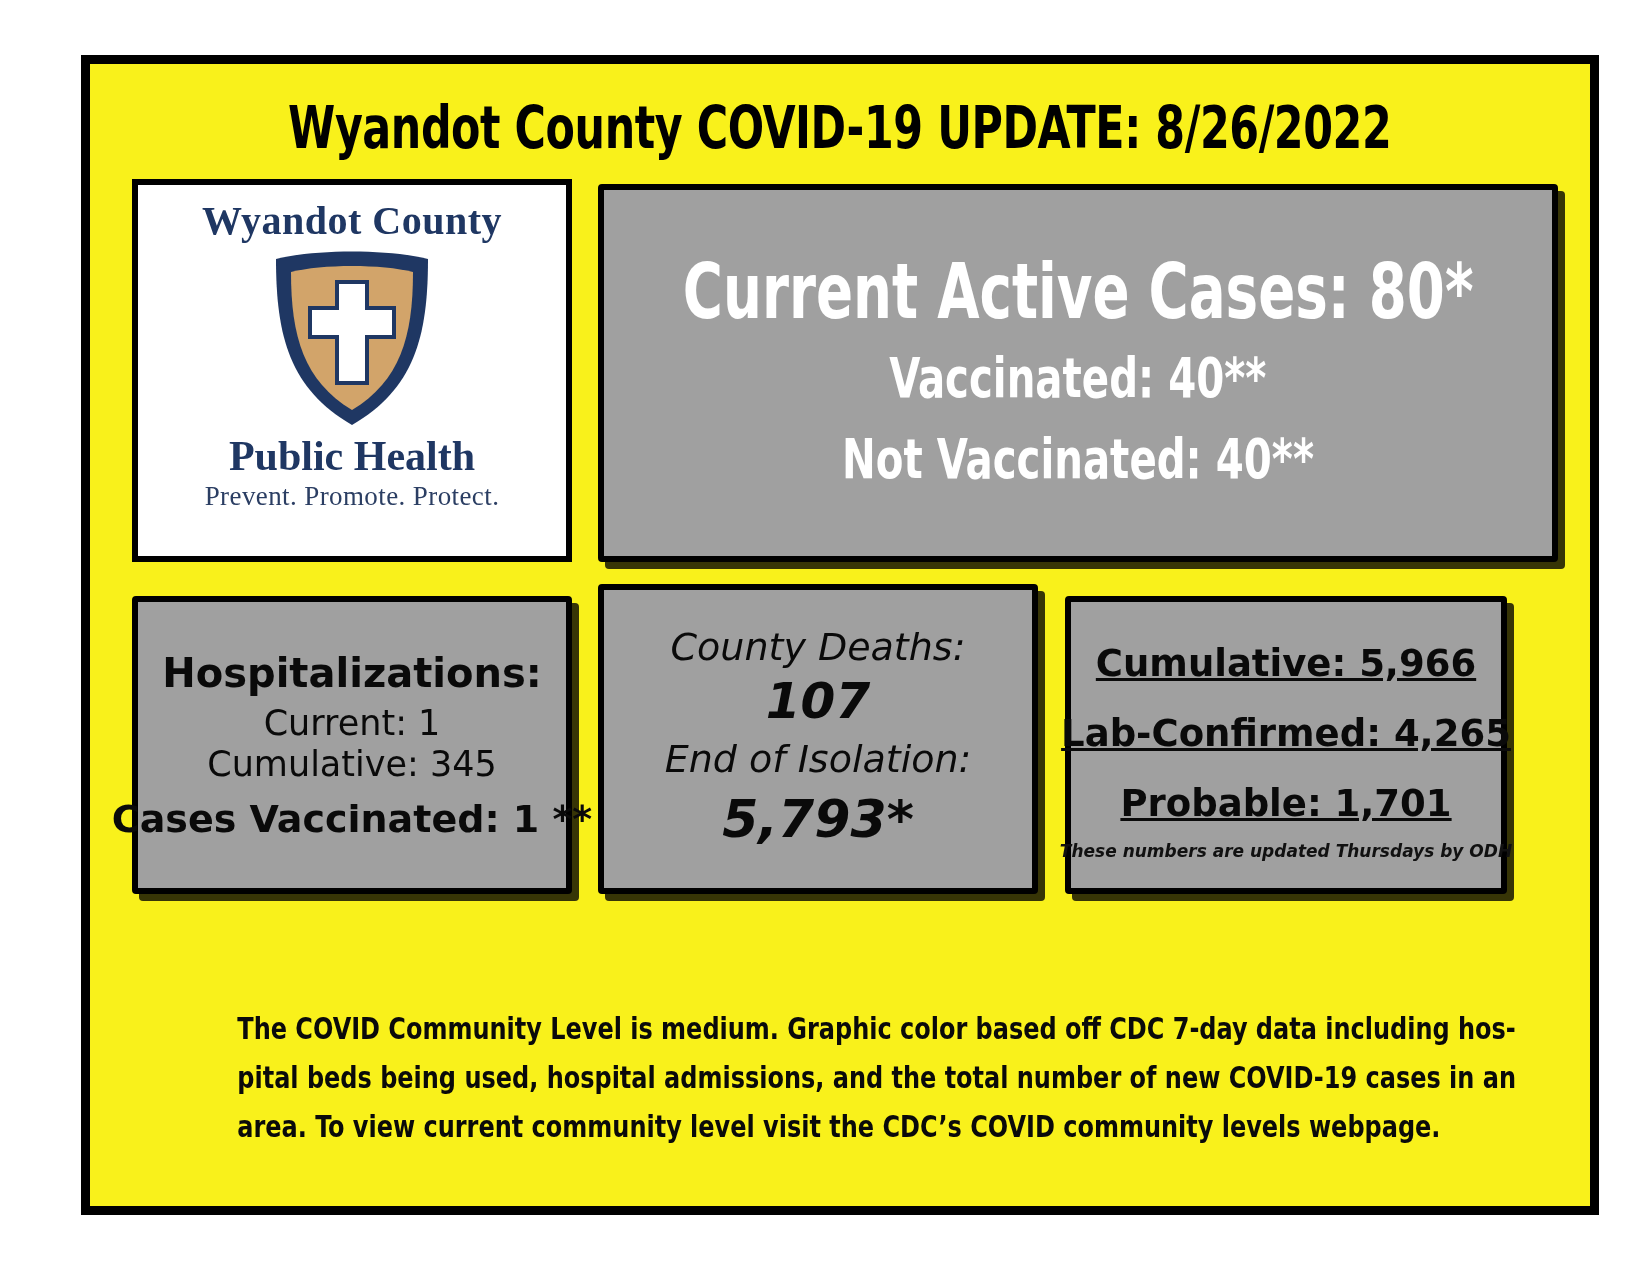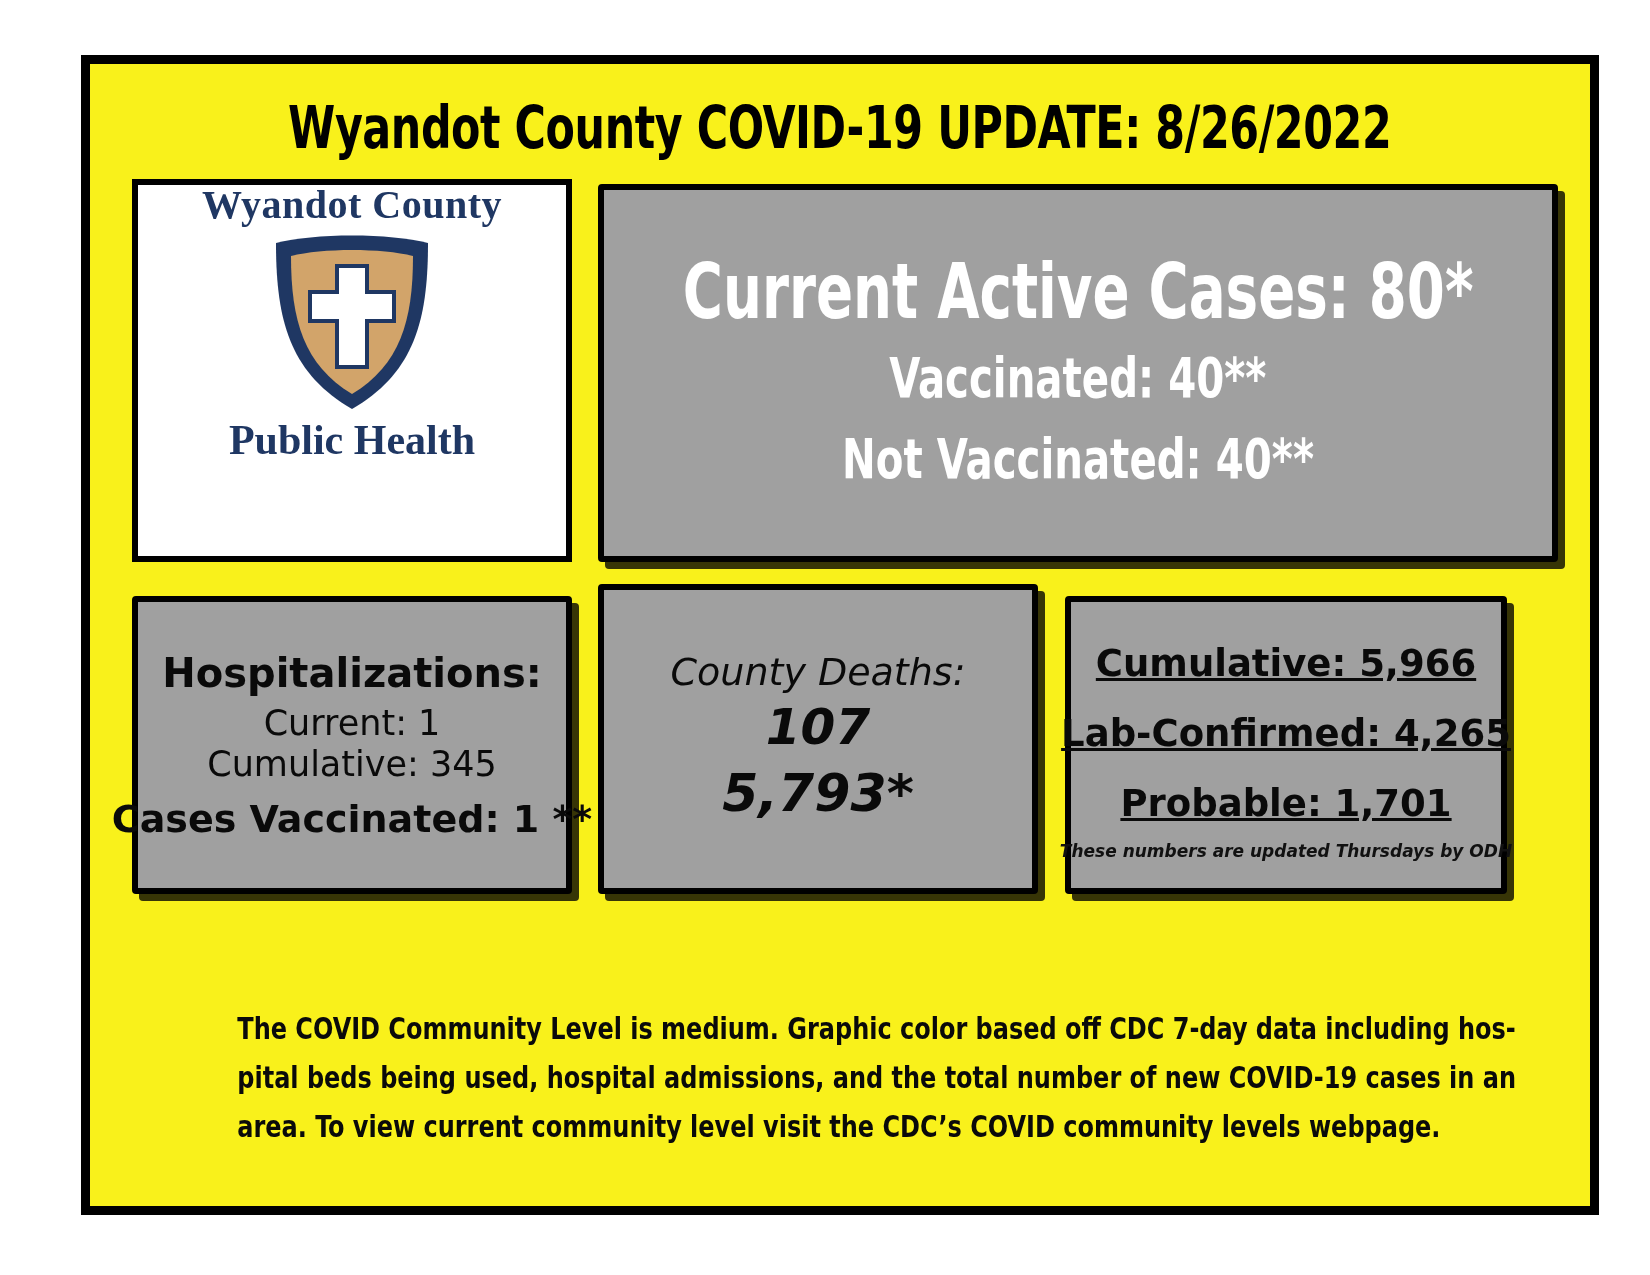--- a/index.html
+++ b/index.html
@@ -67,20 +67,21 @@
     top: 115px;
     width: 440px;
     height: 383px;
     background: #FFFFFF;
     border: 6px solid #000000;
     box-sizing: border-box;
     display: flex;
     flex-direction: column;
     align-items: center;
     justify-content: flex-start;
+    padding-top: 16px;
   }
   .logo-top {
     font-family: "Liberation Serif", "DejaVu Serif", serif;
     font-weight: bold;
     font-size: 40px;
     color: #1F3763;
     letter-spacing: 0.5px;
     line-height: 1.0;
   }
   .logo-shield {
@@ -225,40 +226,42 @@
   <div id="logo-box">
     <div class="logo-top">Wyandot County</div>
     <div class="logo-shield">
       <svg width="176" height="184" viewBox="0 0 176 184" xmlns="http://www.w3.org/2000/svg">
         <path d="M12 14 C50 4 126 4 164 14 C164 92 150 144 88 180 C26 144 12 92 12 14 Z" fill="#1F3763"></path>
         <path d="M27 27 C58 19 118 19 149 27 C149 92 136 136 88 165 C40 136 27 92 27 27 Z" fill="#D2A46A"></path>
         <path d="M73 37 L103 37 L103 63 L130 63 L130 92 L103 92 L103 138 L73 138 L73 92 L46 92 L46 63 L73 63 Z" fill="#FFFFFF" stroke="#1F3763" stroke-width="4"></path>
       </svg>
     </div>
     <div class="logo-bottom">Public Health</div>
+    <div class="logo-tagline">Prevent.  Promote.  Protect.</div>
   </div>
 
   <div class="card" id="active-card">
     <span class="cond-white" id="active-title">Current Active Cases:  80*</span>
     <span class="cond-white" id="active-vax">Vaccinated:  40**</span>
     <span class="cond-white" id="active-notvax">Not Vaccinated:  40**</span>
   </div>
 
   <div class="card" id="hosp-card">
     <div class="stat-line" id="hosp-head">Hospitalizations:</div>
     <div class="stat-line hosp-sub">Current:  1</div>
     <div class="stat-line hosp-sub">Cumulative:  345</div>
     <div id="hosp-big-wrap">
       <div class="stat-line hosp-big">Cases Vaccinated: 1 **</div>
     </div>
   </div>
 
   <div class="card" id="deaths-card">
     <div class="stat-line" id="deaths-head">County Deaths:</div>
     <div class="stat-line" id="deaths-num">107</div>
+    <div class="stat-line" id="iso-head">End of Isolation:</div>
     <div class="stat-line" id="iso-num">5,793*</div>
   </div>
 
   <div class="card" id="cumul-card">
     <div class="stat-line cumul-line">Cumulative:  5,966</div>
     <div class="stat-line cumul-line">Lab-Confirmed: 4,265</div>
     <div class="stat-line cumul-line">Probable: 1,701</div>
     <div id="cumul-note">These numbers are updated Thursdays by ODH</div>
   </div>
 

